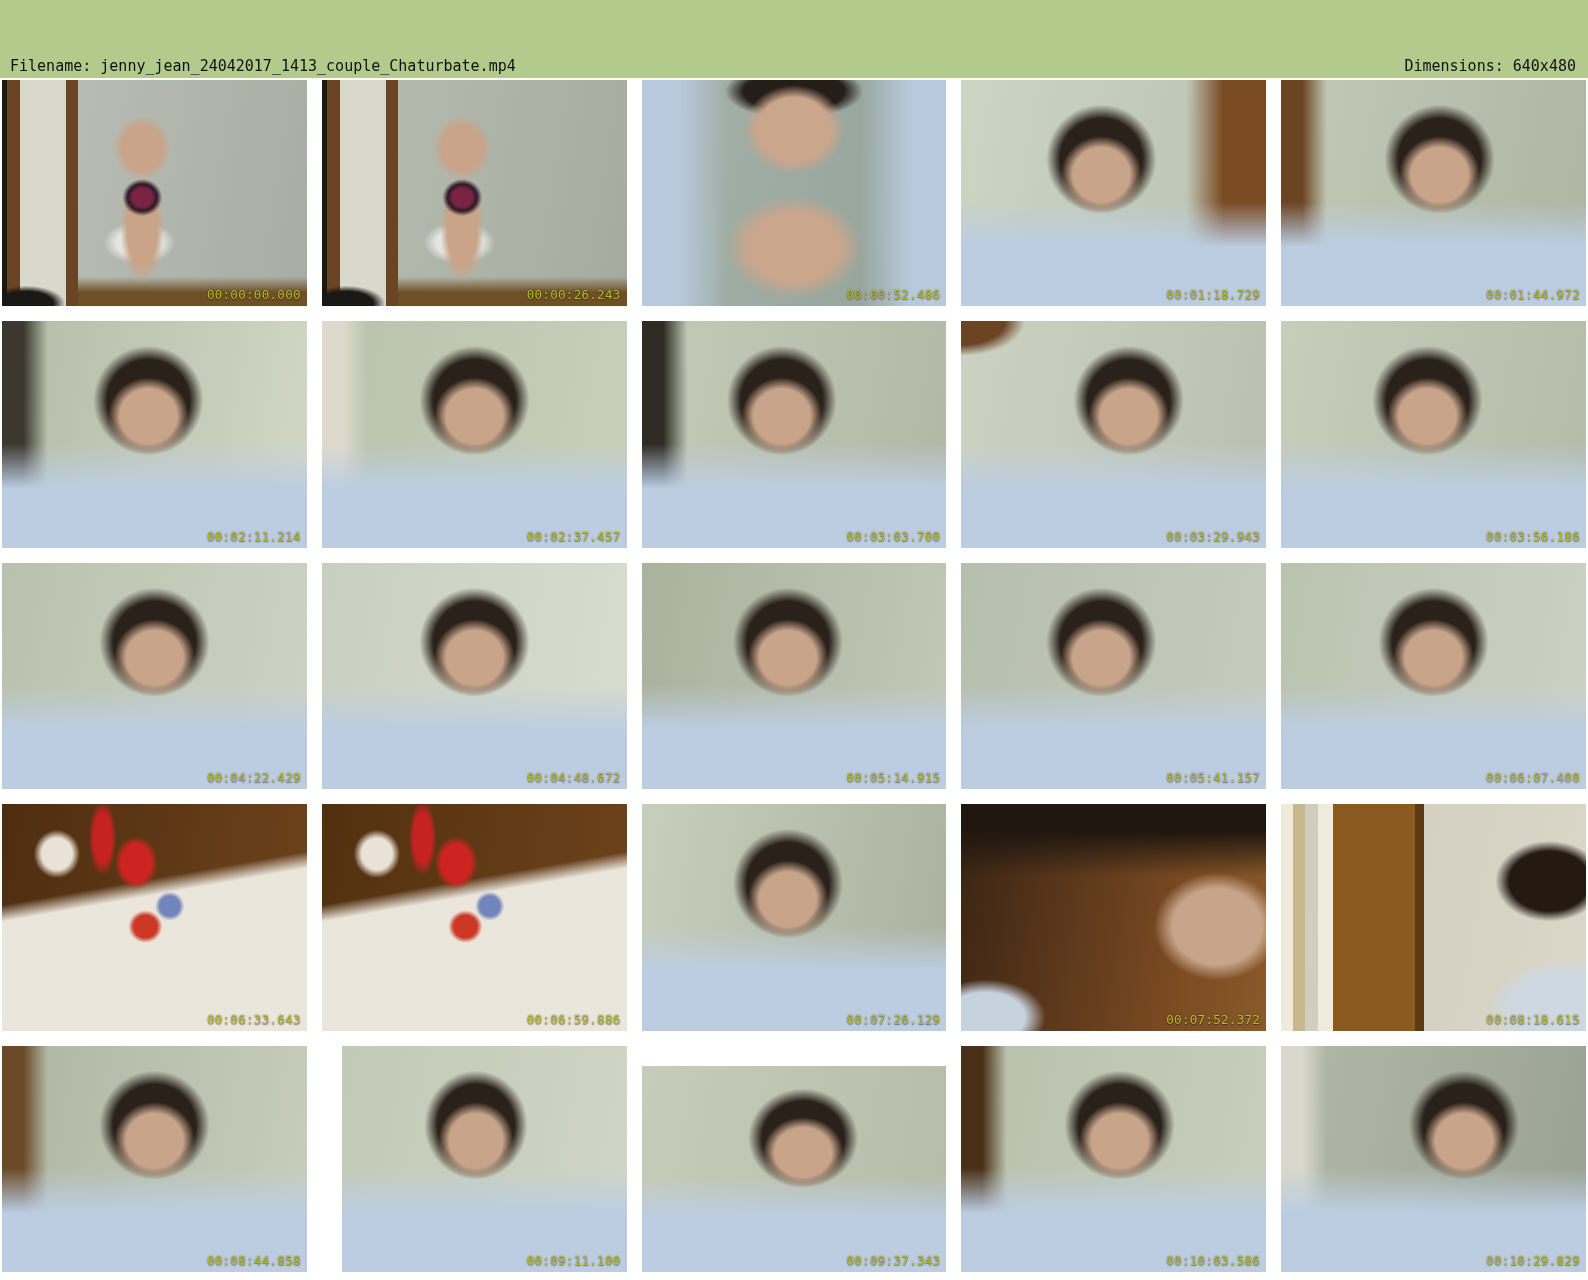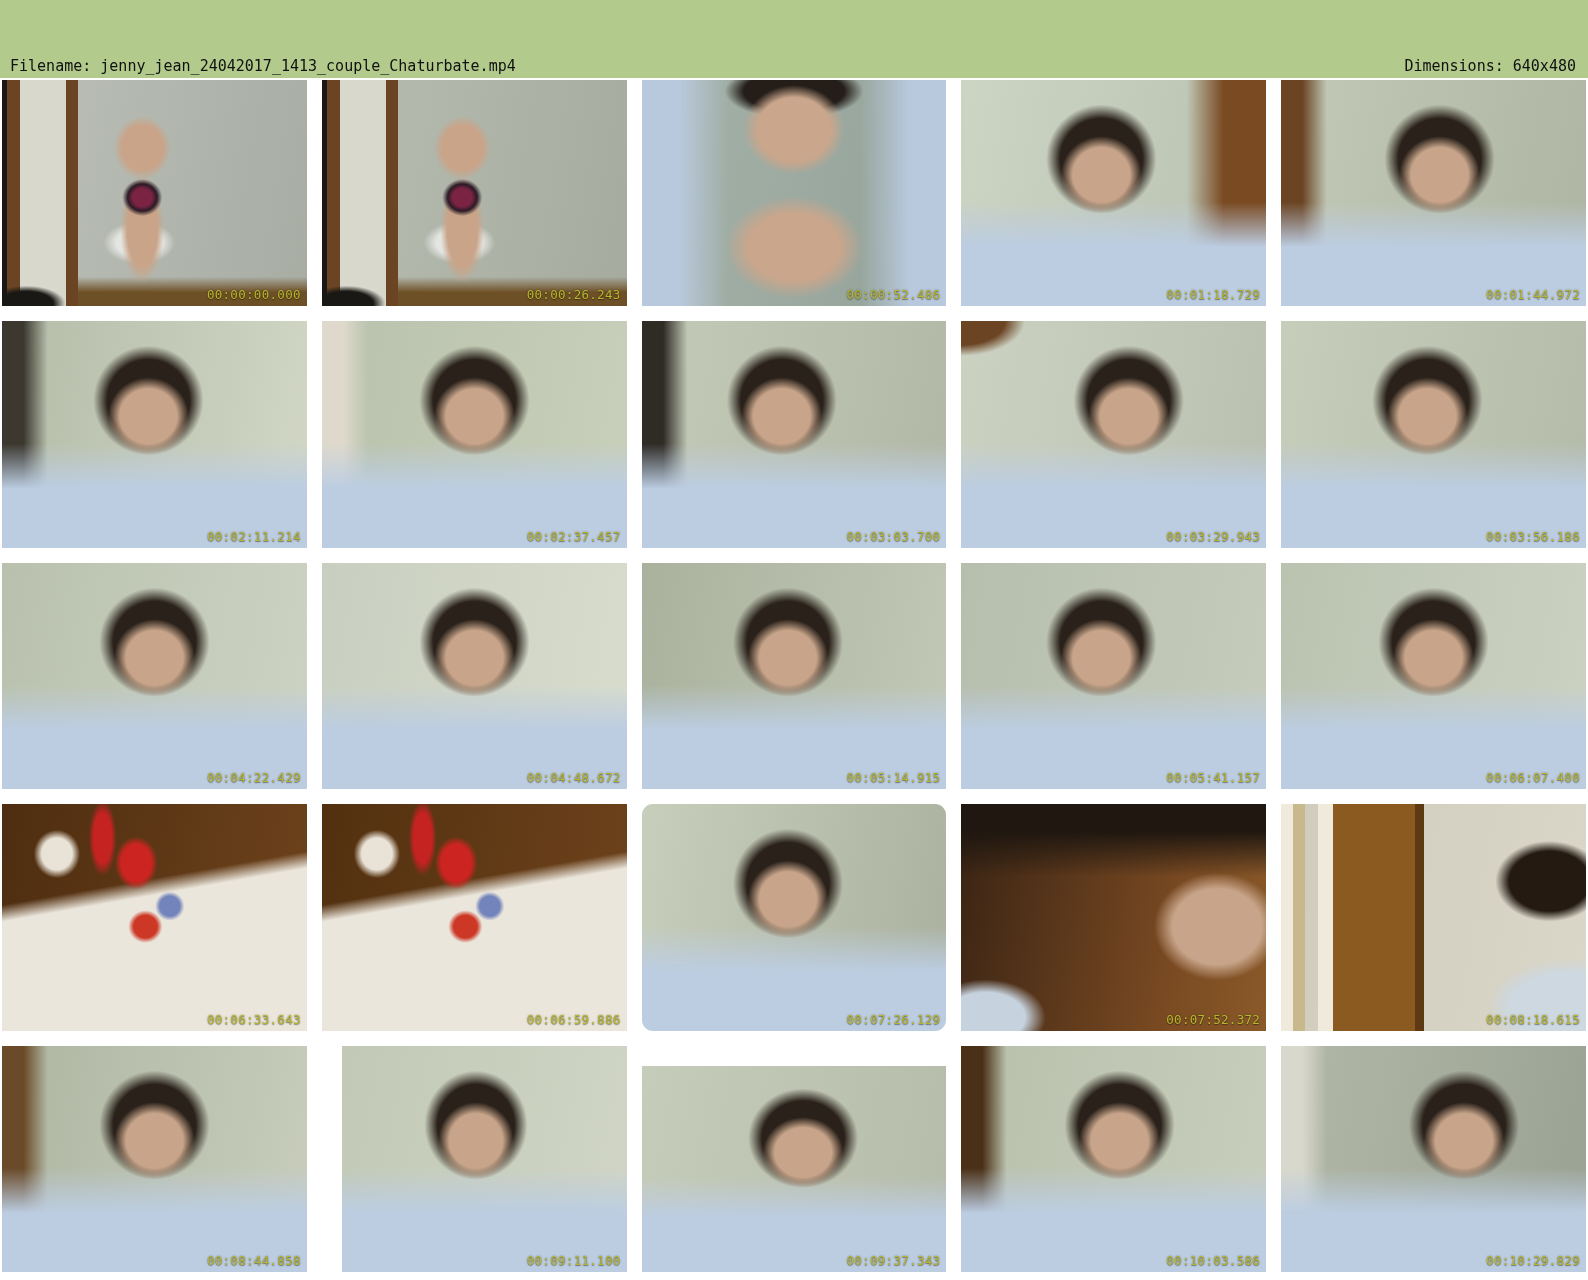--- a/index.html
+++ b/index.html
@@ -111,21 +111,21 @@
     </div>
     <div class="thumb" style="background: radial-gradient(17% 22% at 50% 42%, rgb(200, 165, 138) 55%, rgba(0, 0, 0, 0) 78%), radial-gradient(27% 36% at 50% 35%, rgb(42, 33, 26) 50%, rgba(0, 0, 0, 0) 67%), linear-gradient(to top, rgb(188, 205, 226) 26%, rgba(0, 0, 0, 0) 46%), linear-gradient(100deg, rgb(186, 194, 176), rgb(204, 210, 194));">
       <span class="ts" style="color: rgb(184, 182, 46);">00:06:07.400</span>
     </div>
     <div class="thumb" style="background: radial-gradient(9% 15% at 44% 26%, rgb(204, 36, 32) 55%, rgba(0, 0, 0, 0) 78%), radial-gradient(6% 22% at 33% 15%, rgb(197, 34, 34) 50%, rgba(0, 0, 0, 0) 76%), radial-gradient(10% 14% at 18% 22%, rgb(233, 226, 214) 50%, rgba(0, 0, 0, 0) 76%), radial-gradient(7% 9% at 47% 54%, rgb(204, 55, 38) 55%, rgba(0, 0, 0, 0) 80%), radial-gradient(6% 8% at 55% 45%, rgb(115, 131, 187) 55%, rgba(0, 0, 0, 0) 80%), linear-gradient(170deg, rgba(0, 0, 0, 0) 36%, rgb(234, 230, 220) 42%), linear-gradient(100deg, rgb(78, 45, 16), rgb(110, 67, 28));">
       <span class="ts" style="color: rgb(184, 182, 46);">00:06:33.643</span>
     </div>
     <div class="thumb" style="background: radial-gradient(9% 15% at 44% 26%, rgb(204, 36, 32) 55%, rgba(0, 0, 0, 0) 78%), radial-gradient(6% 22% at 33% 15%, rgb(197, 34, 34) 50%, rgba(0, 0, 0, 0) 76%), radial-gradient(10% 14% at 18% 22%, rgb(233, 226, 214) 50%, rgba(0, 0, 0, 0) 76%), radial-gradient(7% 9% at 47% 54%, rgb(204, 55, 38) 55%, rgba(0, 0, 0, 0) 80%), radial-gradient(6% 8% at 55% 45%, rgb(115, 131, 187) 55%, rgba(0, 0, 0, 0) 80%), linear-gradient(170deg, rgba(0, 0, 0, 0) 36%, rgb(234, 230, 220) 42%), linear-gradient(100deg, rgb(82, 48, 15), rgb(110, 67, 28));">
       <span class="ts" style="color: rgb(184, 182, 46);">00:06:59.886</span>
     </div>
-    <div class="thumb" style="background: radial-gradient(17% 22% at 48% 42%, rgb(200, 165, 138) 55%, rgba(0, 0, 0, 0) 78%), radial-gradient(27% 36% at 48% 35%, rgb(42, 33, 26) 50%, rgba(0, 0, 0, 0) 67%), linear-gradient(to top, rgb(188, 205, 226) 26%, rgba(0, 0, 0, 0) 46%), linear-gradient(100deg, rgb(200, 206, 188), rgb(170, 177, 158)); border-radius: 11px;">
+    <div class="thumb" style="background: radial-gradient(17% 22% at 48% 42%, rgb(200, 165, 138) 55%, rgba(0, 0, 0, 0) 78%), radial-gradient(27% 36% at 48% 35%, rgb(42, 33, 26) 50%, rgba(0, 0, 0, 0) 67%), linear-gradient(to top, rgb(188, 205, 226) 26%, rgba(0, 0, 0, 0) 46%), linear-gradient(100deg, rgb(200, 206, 188), rgb(170, 177, 158));">
       <span class="ts" style="color: rgb(184, 182, 46);">00:07:26.129</span>
     </div>
     <div class="thumb" style="background: radial-gradient(28% 32% at 84% 54%, rgb(200, 165, 138) 52%, rgba(0, 0, 0, 0) 74%), linear-gradient(rgb(31, 23, 16) 12%, rgba(0, 0, 0, 0) 32%), radial-gradient(26% 22% at 8% 94%, rgb(198, 210, 222) 50%, rgba(0, 0, 0, 0) 76%), linear-gradient(100deg, rgb(58, 36, 20), rgb(122, 74, 34) 70%, rgb(138, 90, 42));">
       <span class="ts" style="color: rgb(184, 182, 46);">00:07:52.372</span>
     </div>
     <div class="thumb" style="background: radial-gradient(24% 24% at 88% 34%, rgb(36, 26, 18) 55%, rgba(0, 0, 0, 0) 74%), radial-gradient(34% 28% at 94% 90%, rgb(205, 216, 224) 55%, rgba(0, 0, 0, 0) 78%), linear-gradient(to right, rgb(239, 234, 219) 4%, rgb(200, 185, 140) 4%, rgb(200, 185, 140) 8%, rgba(0, 0, 0, 0) 8%), linear-gradient(to right, rgba(0, 0, 0, 0) 12%, rgb(239, 234, 219) 12%, rgb(239, 234, 219) 17%, rgb(138, 90, 32) 17%, rgb(138, 90, 32) 44%, rgb(94, 58, 20) 44%, rgb(94, 58, 20) 47%, rgba(0, 0, 0, 0) 47%), linear-gradient(100deg, rgb(207, 204, 190), rgb(218, 214, 200));">
       <span class="ts" style="color: rgb(184, 182, 46);">00:08:18.615</span>
     </div>
     <div class="thumb" style="background: radial-gradient(17% 22% at 50% 42%, rgb(200, 165, 138) 55%, rgba(0, 0, 0, 0) 78%), radial-gradient(27% 36% at 50% 35%, rgb(42, 33, 26) 50%, rgba(0, 0, 0, 0) 67%), linear-gradient(to top, rgb(188, 205, 226) 26%, rgba(0, 0, 0, 0) 46%), linear-gradient(to right, rgb(106, 74, 40) 7%, rgba(0, 0, 0, 0) 15%), linear-gradient(100deg, rgb(174, 182, 162), rgb(200, 205, 188));">
       <span class="ts" style="color: rgb(184, 182, 46);">00:08:44.858</span>

